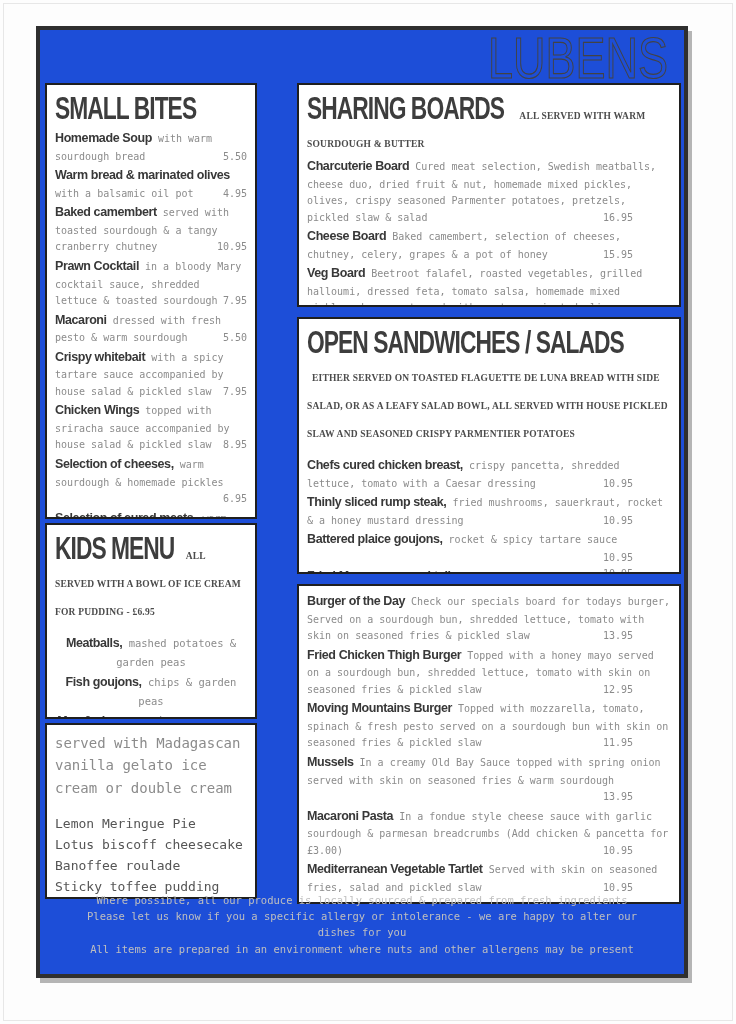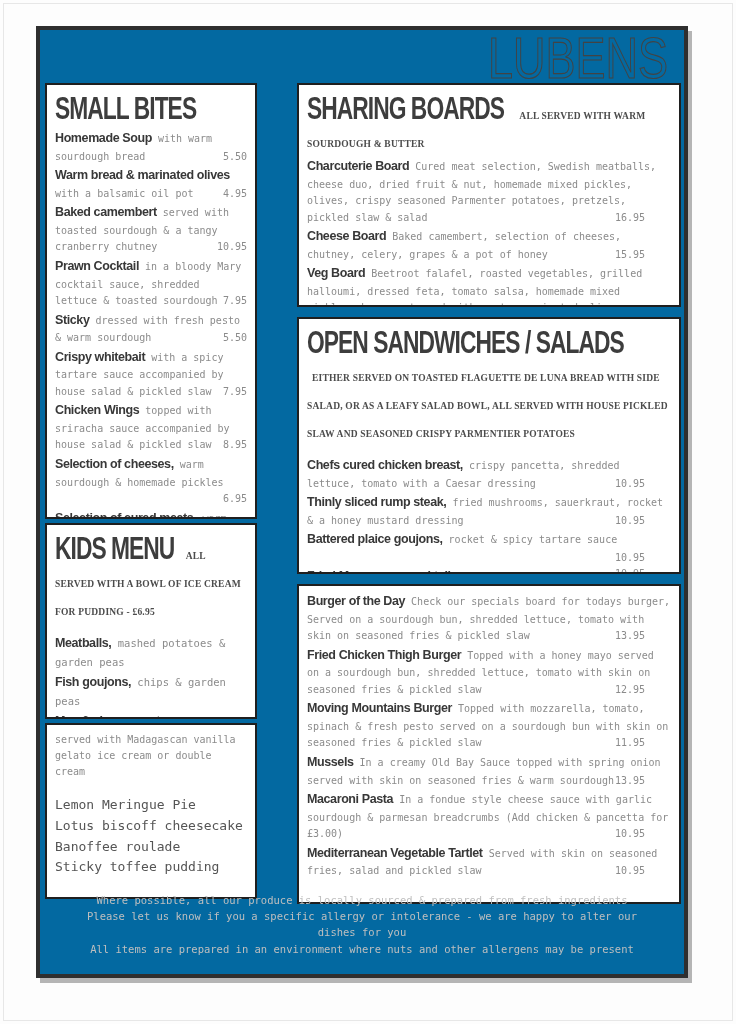--- a/index.html
+++ b/index.html
@@ -5,21 +5,21 @@
   * { box-sizing: border-box; }
   html,body { margin:0; padding:0; }
   body {
     width:736px; height:1024px; position:relative;
     background:#fdfdfd;
     font-family:"DejaVu Sans Mono", monospace;
   }
   .sheet { position:absolute; inset:3px; border:1px solid #e7e7e7; }
   .frame {
     position:absolute; left:36px; top:26px; width:652px; height:952px;
-    background:#0369a1; border:4px solid #2f2f2f;
+    background:#1d4ed8; border:4px solid #2f2f2f;
     box-shadow:4px 5px 0 #b5b5b5;
   }
   .logo { position:absolute; top:2px; right:6px; }
   .cols { position:absolute; left:5px; top:53px; display:flex; gap:12px; }
   .colL { width:212px; display:flex; flex-direction:column; gap:4px; }
   .colR { width:412px; display:flex; flex-direction:column; gap:10px;padding-left:28px; }
   .box { border:2px solid #1f1f1f; background:#fff; padding:5px 8px 4px; overflow:hidden; }
   #box-small-bites { height:436px; }
   #box-kids-menu   { height:196px; }
   #box-desserts    { height:176px; }
@@ -35,24 +35,24 @@
   .sub {
     font-family:"Liberation Serif", serif; font-size:9.5px; letter-spacing:0.2px;
     color:#4c4c4c; line-height:1.45; margin-left:5px;
   }
   .item { margin:0; overflow:hidden; font-size:10px; line-height:1.65; color:#8b8b8b; }
   .nm {
     font-family:"Liberation Sans", sans-serif; font-weight:700;
     font-size:12.5px; letter-spacing:-0.4px; color:#383838;
   }
   .price { float:right; color:#8b8b8b; }
-  .colR .price { margin-right:26px; }
+  .colR .price { margin-right:38px; }
   .kitems { margin-top:12px; }
-  .kitems .item { font-size:10.5px; line-height:1.7; }
-  .note { margin:2px 0 0; font-size:10px; line-height:1.6; color:#8b8b8b; }
+  .kitems .item { font-size:10.5px; line-height:1.7;text-align:center; }
+  .note { margin:2px 0 0; font-size:14px; line-height:1.6; color:#8b8b8b; }
   .dlist { margin-top:15px; }
   .dlist p { margin:0; font-size:13px; line-height:1.6; color:#555; }
   .footer {
     position:absolute; left:0; right:0; bottom:9px; text-align:center;
     color:#bfbfbf; font-size:10.5px; line-height:1.55;
   }
   .footer .inner { max-width:552px; margin:8px auto; }
 </style>
 </head>
 <body>
@@ -70,21 +70,21 @@
   <div class="cols">
 
     <div class="colL">
 
       <div class="box" id="box-small-bites">
         <h2 class="h"><span class="ttl">SMALL BITES</span></h2>
         <p class="item"><b class="nm">Homemade Soup</b><span> with warm sourdough bread</span><span class="price">5.50</span></p>
         <p class="item"><b class="nm">Warm bread &amp; marinated olives</b><span> with a balsamic oil pot</span><span class="price">4.95</span></p>
         <p class="item"><b class="nm">Baked camembert</b><span> served with toasted sourdough &amp; a tangy cranberry chutney</span><span class="price">10.95</span></p>
         <p class="item"><b class="nm">Prawn Cocktail</b><span> in a bloody Mary cocktail sauce, shredded lettuce &amp; toasted sourdough</span><span class="price">7.95</span></p>
-        <p class="item"><b class="nm">Sticky</b><span> dressed with fresh pesto &amp; warm sourdough</span><span class="price">5.50</span></p>
+        <p class="item"><b class="nm">Macaroni</b><span> dressed with fresh pesto &amp; warm sourdough</span><span class="price">5.50</span></p>
         <p class="item"><b class="nm">Crispy whitebait</b><span> with a spicy tartare sauce accompanied by house salad &amp; pickled slaw</span><span class="price">7.95</span></p>
         <p class="item"><b class="nm">Chicken Wings</b><span> topped with sriracha sauce accompanied by house salad &amp; pickled slaw</span><span class="price">8.95</span></p>
         <p class="item"><b class="nm">Selection of cheeses,</b><span> warm sourdough &amp; homemade pickles</span><span class="price">6.95</span></p>
         <p class="item"><b class="nm">Selection of cured meats,</b><span> warm sourdough &amp; homemade pickles</span></p>
       </div>
 
       <div class="box" id="box-kids-menu">
         <h2 class="h"><span class="ttl">KIDS MENU</span><span class="sub">ALL SERVED WITH A BOWL OF ICE CREAM FOR PUDDING - £6.95</span></h2>
         <div class="kitems">
           <p class="item"><b class="nm">Meatballs,</b><span> mashed potatoes &amp; garden peas</span></p>

